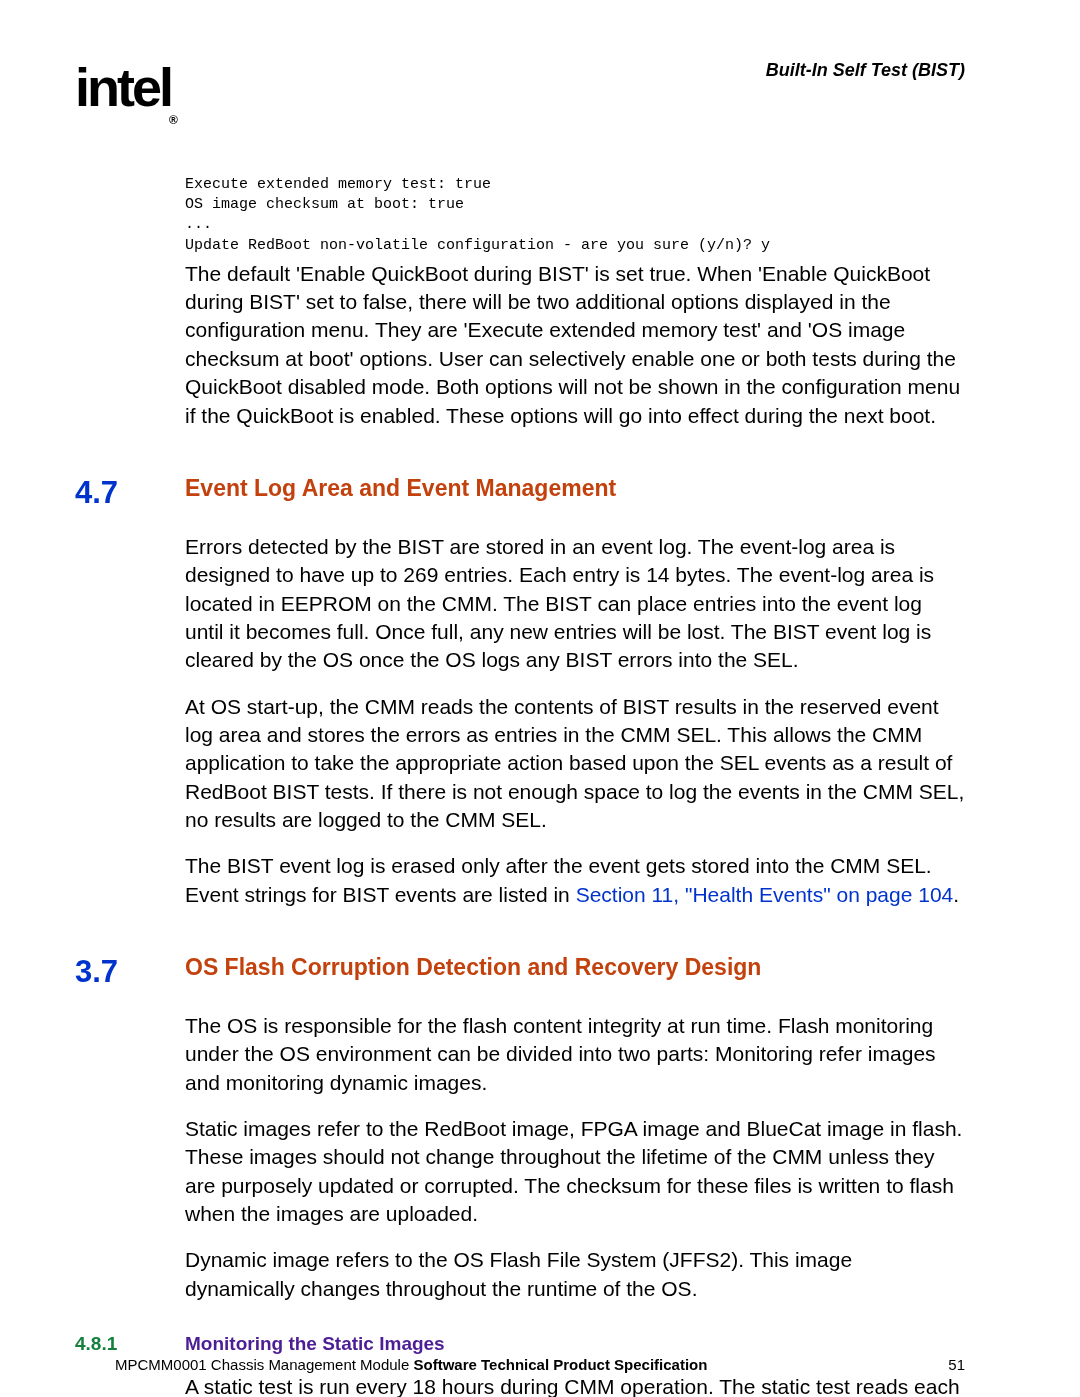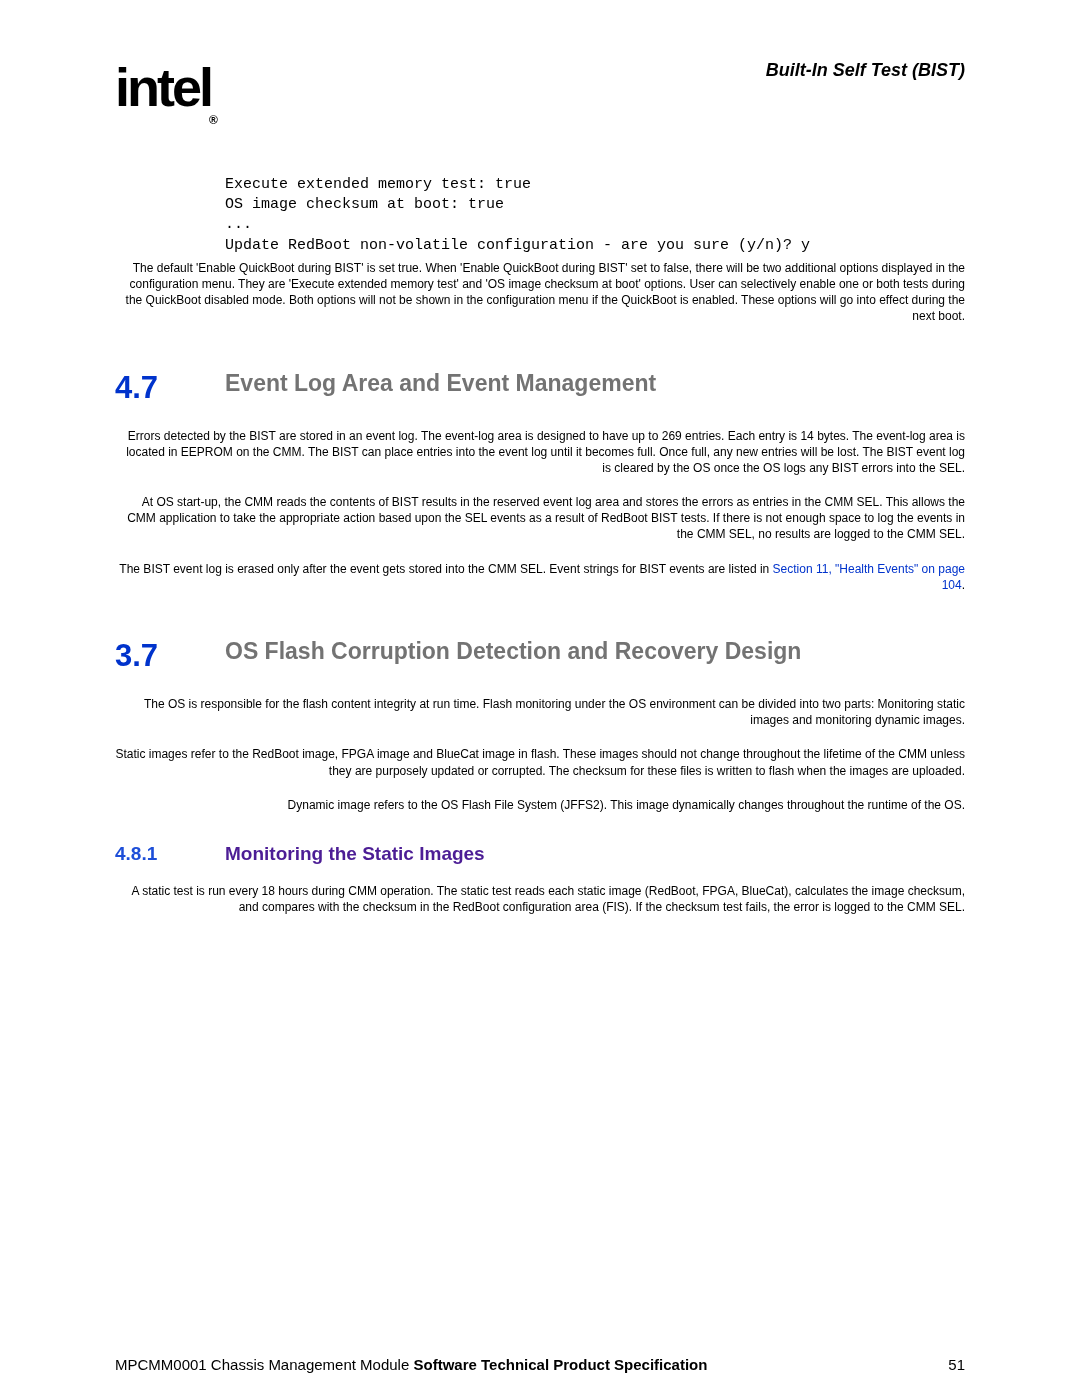--- a/index.html
+++ b/index.html
@@ -7,21 +7,21 @@
     padding: 0;
     background: #fff;
     font-family: Arial, Helvetica, sans-serif;
     color: #000;
   }
   .page {
     width: 1080px;
     height: 1397px;
     position: relative;
     box-sizing: border-box;
-    padding: 60px 115px 40px 115px;
+    padding: 60px 115px 40px 75px;
   }
   .header {
     display: flex;
     justify-content: space-between;
     align-items: flex-start;
     margin-bottom: 55px;
   }
   .logo {
     font-family: Arial, Helvetica, sans-serif;
     font-weight: bold;
@@ -44,51 +44,51 @@
   }
   .code-block {
     font-family: "Courier New", Courier, monospace;
     font-size: 15px;
     white-space: pre;
     margin-left: 110px;
     margin-bottom: 4px;
     line-height: 1.35;
   }
   .body-para {
-    font-size: 12px;
+    font-size: 21px;
     line-height: 1.35;
+    margin-left: 110px;
     margin-bottom: 18px;
-    text-align: right;
   }
   .section-row {
     display: flex;
     margin-bottom: 22px;
     margin-top: 45px;
   }
   .section-num {
     width: 110px;
     flex-shrink: 0;
     color: #0033cc;
     font-weight: bold;
     font-size: 31px;
   }
   .section-title {
-    color: #737373;
+    color: #c2410c;
     font-weight: bold;
     font-size: 23px;
   }
   .subsection-row {
     display: flex;
     margin-bottom: 18px;
     margin-top: 30px;
   }
   .subsection-num {
     width: 110px;
     flex-shrink: 0;
-    color: #1d4ed8;
+    color: #15803d;
     font-weight: bold;
     font-size: 19px;
   }
   .subsection-title {
     color: #4c1d95;
     font-weight: bold;
     font-size: 19px;
   }
   .link-text {
     color: #0033cc;
@@ -134,21 +134,21 @@
   <div class="body-para">At OS start-up, the CMM reads the contents of BIST results in the reserved event log area and stores the errors as entries in the CMM SEL. This allows the CMM application to take the appropriate action based upon the SEL events as a result of RedBoot BIST tests. If there is not enough space to log the events in the CMM SEL, no results are logged to the CMM SEL.</div>
   <div class="body-para">
     <span>The BIST event log is erased only after the event gets stored into the CMM SEL. Event strings for BIST events are listed in </span><span class="link-text">Section 11, "Health Events" on page 104</span><span>.</span>
   </div>
 
   <div class="section-row">
     <div class="section-num">3.7</div>
     <div class="section-title">OS Flash Corruption Detection and Recovery Design</div>
   </div>
 
-  <div class="body-para">The OS is responsible for the flash content integrity at run time. Flash monitoring under the OS environment can be divided into two parts: Monitoring static images and monitoring dynamic images.</div>
+  <div class="body-para">The OS is responsible for the flash content integrity at run time. Flash monitoring under the OS environment can be divided into two parts: Monitoring refer images and monitoring dynamic images.</div>
   <div class="body-para">Static images refer to the RedBoot image, FPGA image and BlueCat image in flash. These images should not change throughout the lifetime of the CMM unless they are purposely updated or corrupted. The checksum for these files is written to flash when the images are uploaded.</div>
   <div class="body-para">Dynamic image refers to the OS Flash File System (JFFS2). This image dynamically changes throughout the runtime of the OS.</div>
 
   <div class="subsection-row">
     <div class="subsection-num">4.8.1</div>
     <div class="subsection-title">Monitoring the Static Images</div>
   </div>
 
   <div class="body-para">A static test is run every 18 hours during CMM operation. The static test reads each static image (RedBoot, FPGA, BlueCat), calculates the image checksum, and compares with the checksum in the RedBoot configuration area (FIS). If the checksum test fails, the error is logged to the CMM SEL.</div>
 

